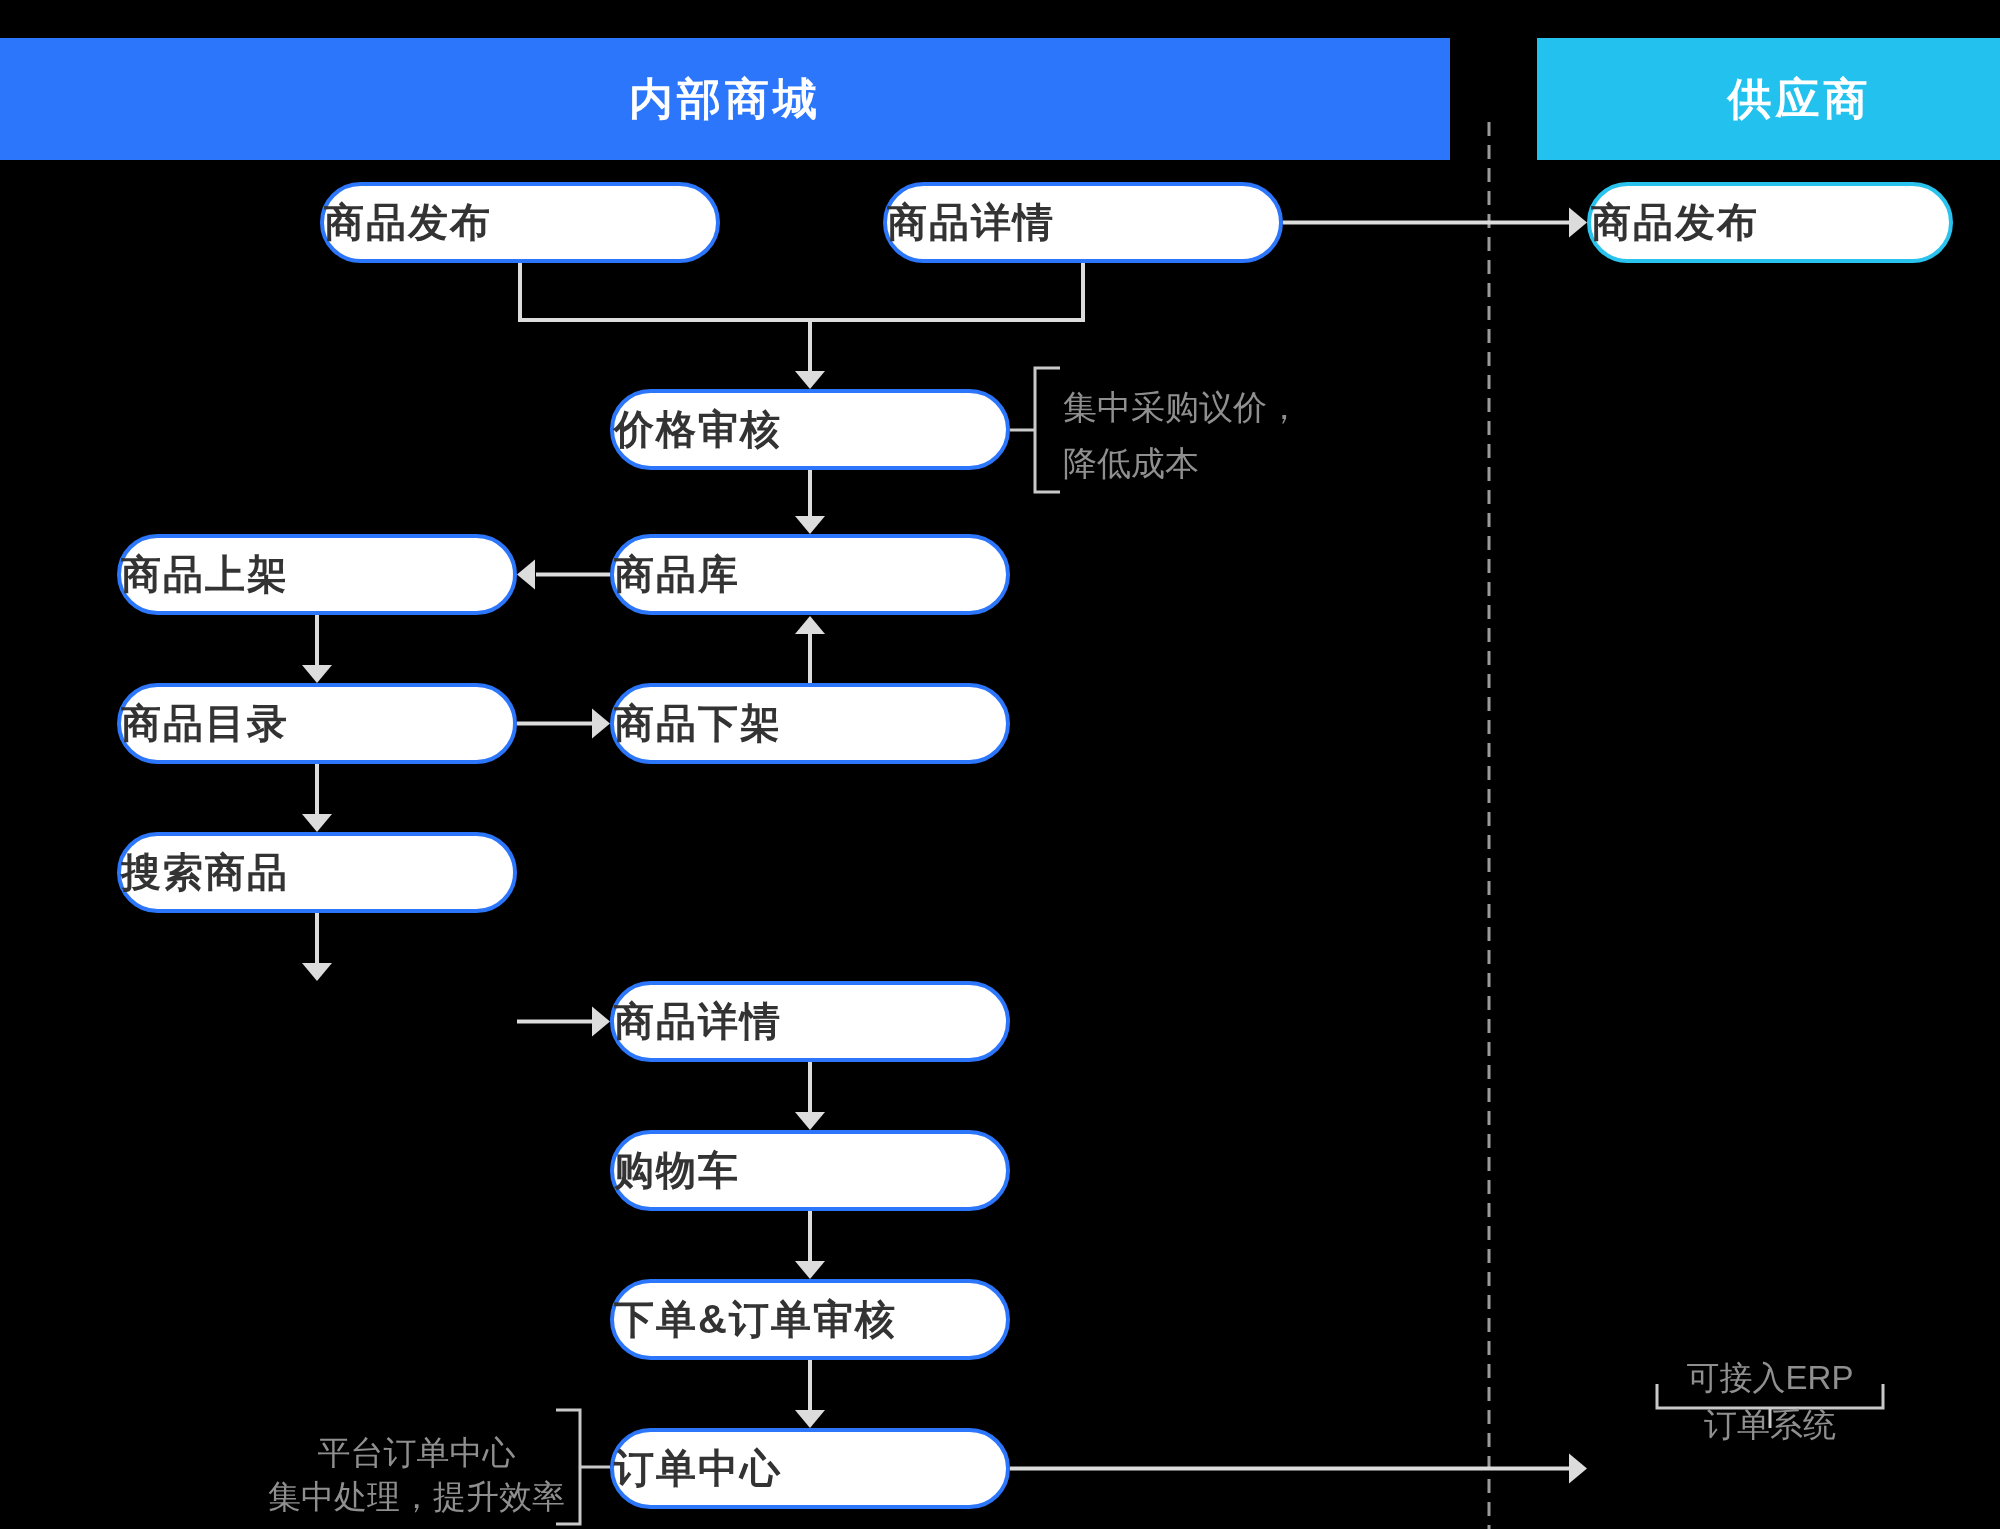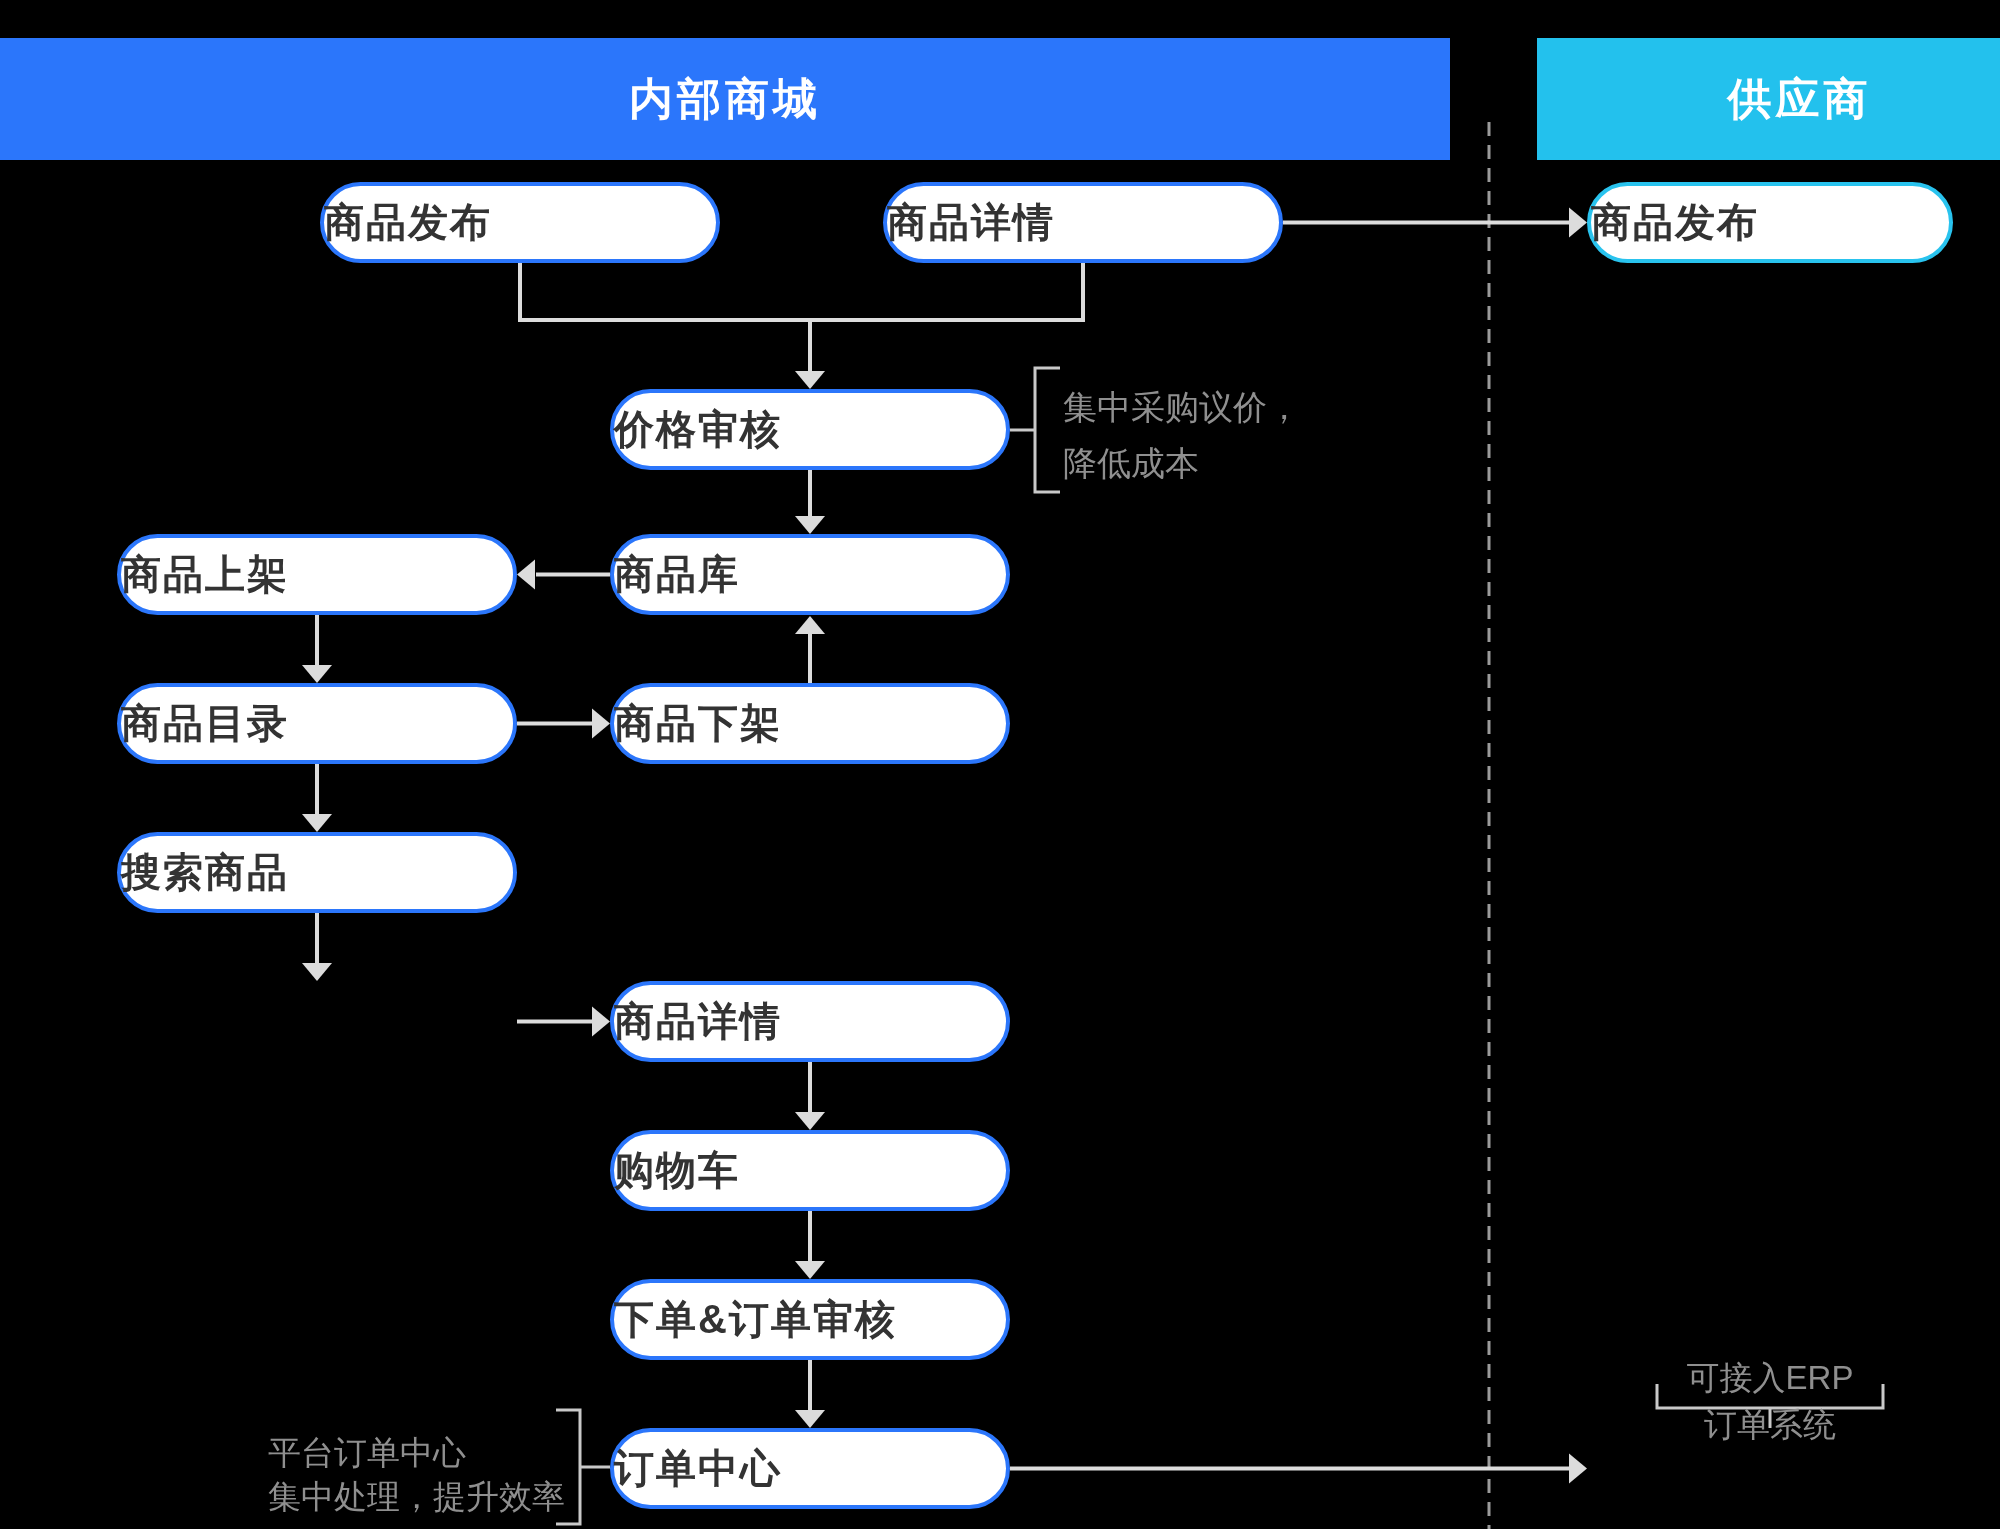--- a/index.html
+++ b/index.html
@@ -20,21 +20,21 @@
   .divider{stroke:#9B9B9B;stroke-width:3;}
   .node{
     position:absolute;height:81px;box-sizing:border-box;background:#fff;
     border:4px solid #2B76FB;border-radius:41px;
     display:flex;align-items:center;justify-content:flex-start;
     font-size:40px;font-weight:bold;color:#333;letter-spacing:2px;white-space:nowrap;
   }
   .node.cyan{border-color:#29C3EE;}
   .note{position:absolute;color:#8F8F8F;white-space:nowrap;}
   .note-price{font-size:34px;line-height:56px;text-align:left;}
-  .note-order{font-size:33px;line-height:44px;text-align:left;}
+  .note-order{font-size:33px;line-height:44px;text-align:center;}
   .note-erp{font-size:33px;line-height:47px;text-align:center;margin-top:48px;}
 </style>
 </head>
 <body>
 
 <div class="canvas">
 
   <div class="hdr hdr-left">
     <span>内部商城</span>
   </div>

